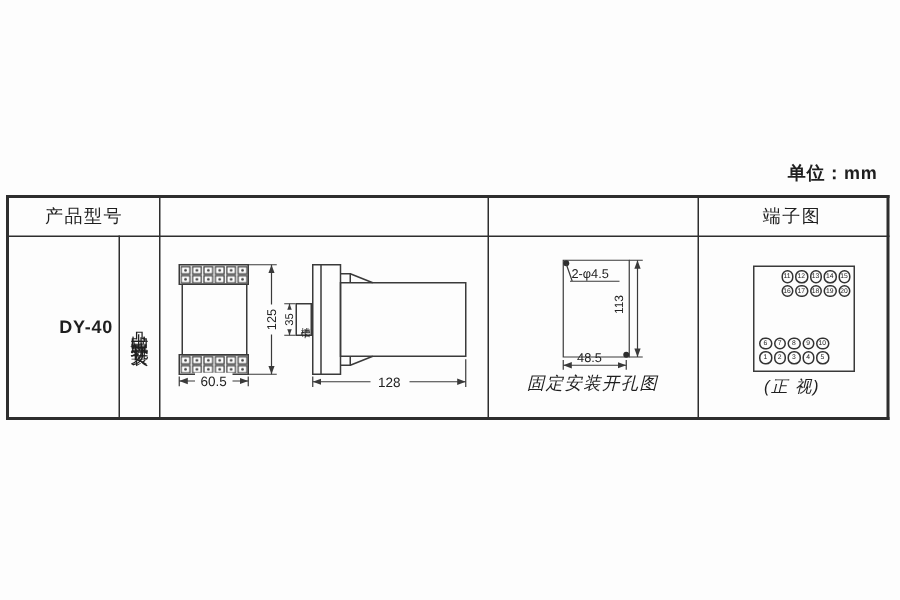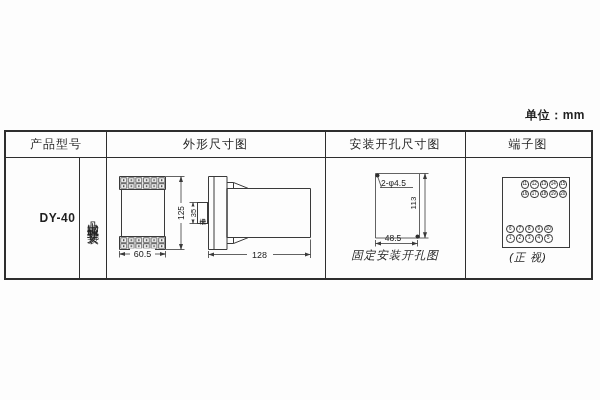--- a/index.html
+++ b/index.html
@@ -38,22 +38,20 @@
   <div class="hline" style="left:4px;top:278px;width:589px;height:2px;"></div>
   <div class="vline" style="left:4px;top:130px;width:2px;height:150px;"></div>
   <div class="vline" style="left:591px;top:130px;width:2px;height:150px;"></div>
   <div class="hline" style="left:4px;top:157px;width:589px;height:1px;"></div>
   <div class="vline" style="left:106px;top:130px;width:1px;height:149px;"></div>
   <div class="vline" style="left:325px;top:130px;width:1px;height:149px;"></div>
   <div class="vline" style="left:465px;top:130px;width:1px;height:149px;"></div>
   <div class="vline" style="left:79px;top:157px;width:1px;height:122px;"></div>
 
   <div class="cell" style="left:6px;top:131px;width:100px;height:26px;">产品型号</div>
-  <div class="cell" style="left:106px;top:131px;width:219px;height:26px;">外形尺寸图</div>
-  <div class="cell" style="left:325px;top:131px;width:140px;height:26px;">安装开孔尺寸图</div>
   <div class="cell" style="left:465px;top:131px;width:126px;height:26px;">端子图</div>
 
   <div class="model" style="left:6px;top:158px;width:73px;height:120px;margin-left:15px;">DY-40</div>
   <div class="mount" style="left:80px;top:158px;width:26px;height:120px;">凸出式导轨安装</div>
 
   <svg style="left:106px;top:158px;" width="219" height="121" viewBox="106 158 219 121">
     <defs>
       <marker id="ar" viewBox="0 0 10 10" refX="9.5" refY="5" markerWidth="6" markerHeight="6" orient="auto-start-reverse" markerUnits="userSpaceOnUse">
         <path d="M0,1.5 L9.5,5 L0,8.5 z" fill="#3a3a3a"></path>
       </marker>

